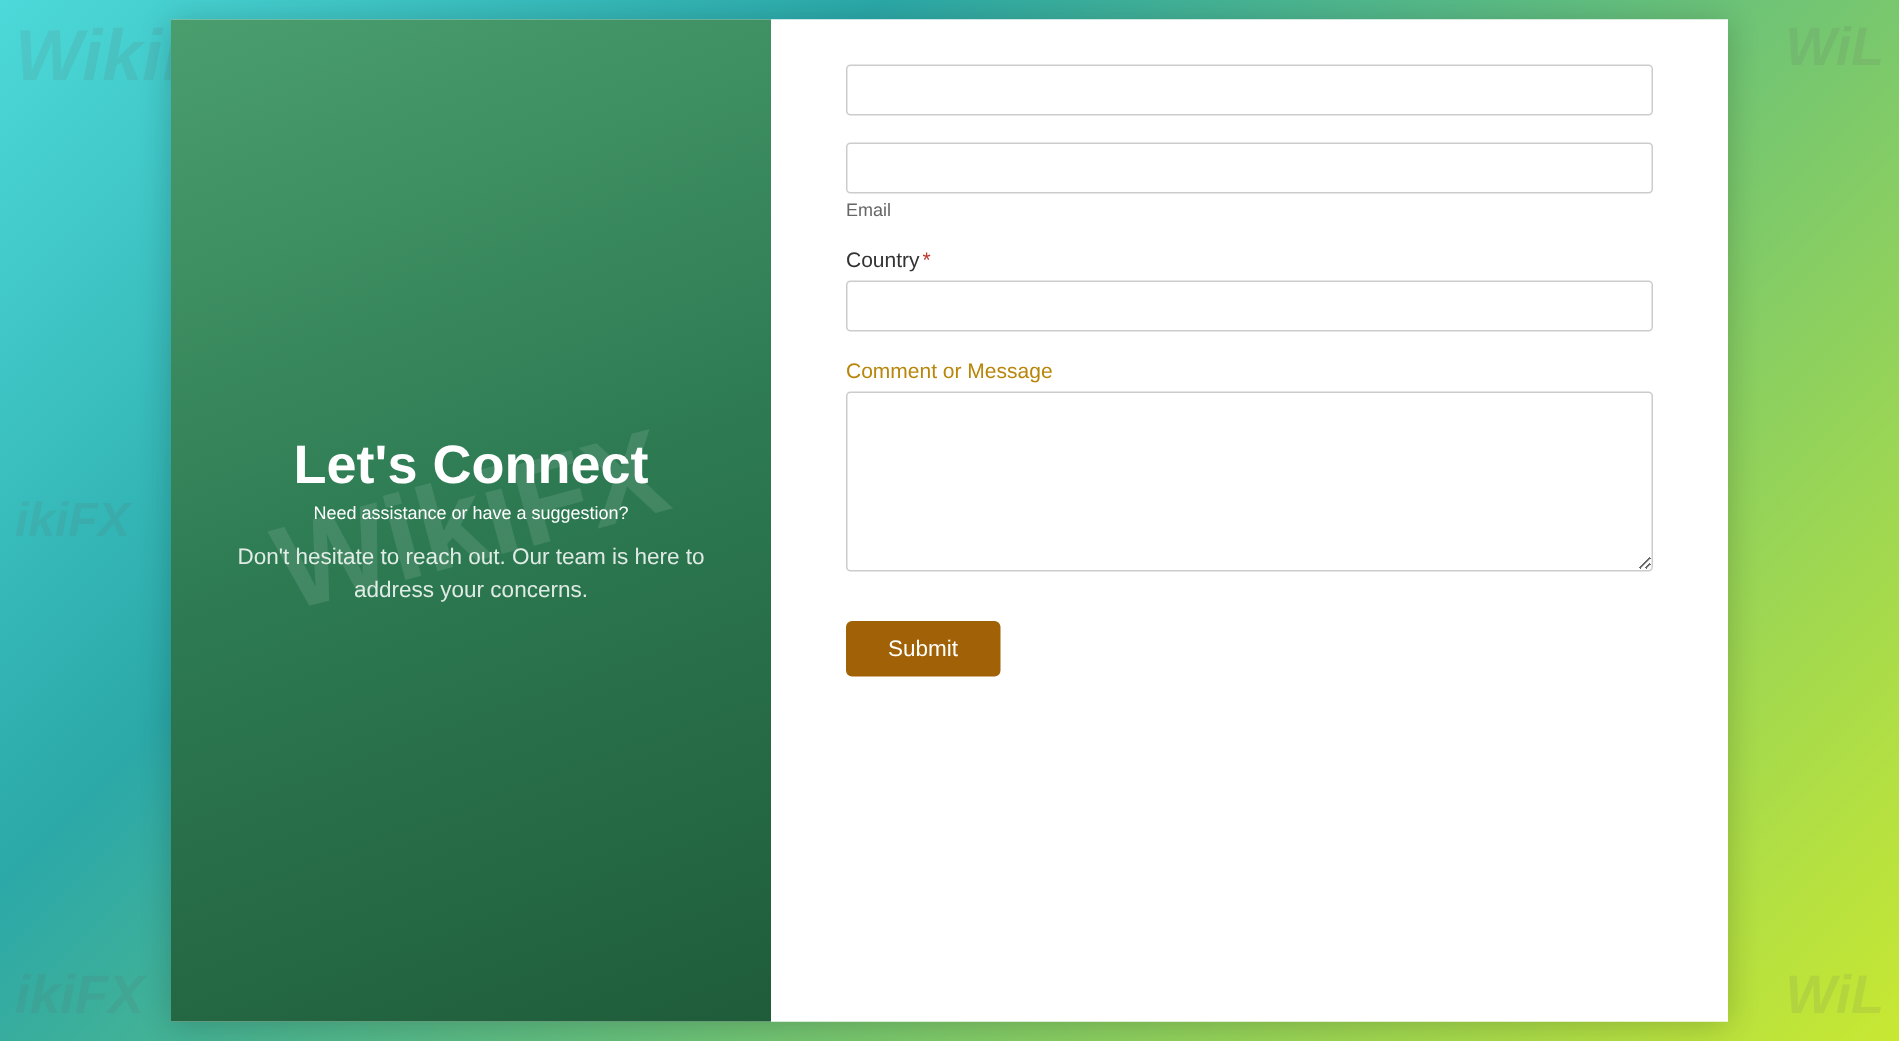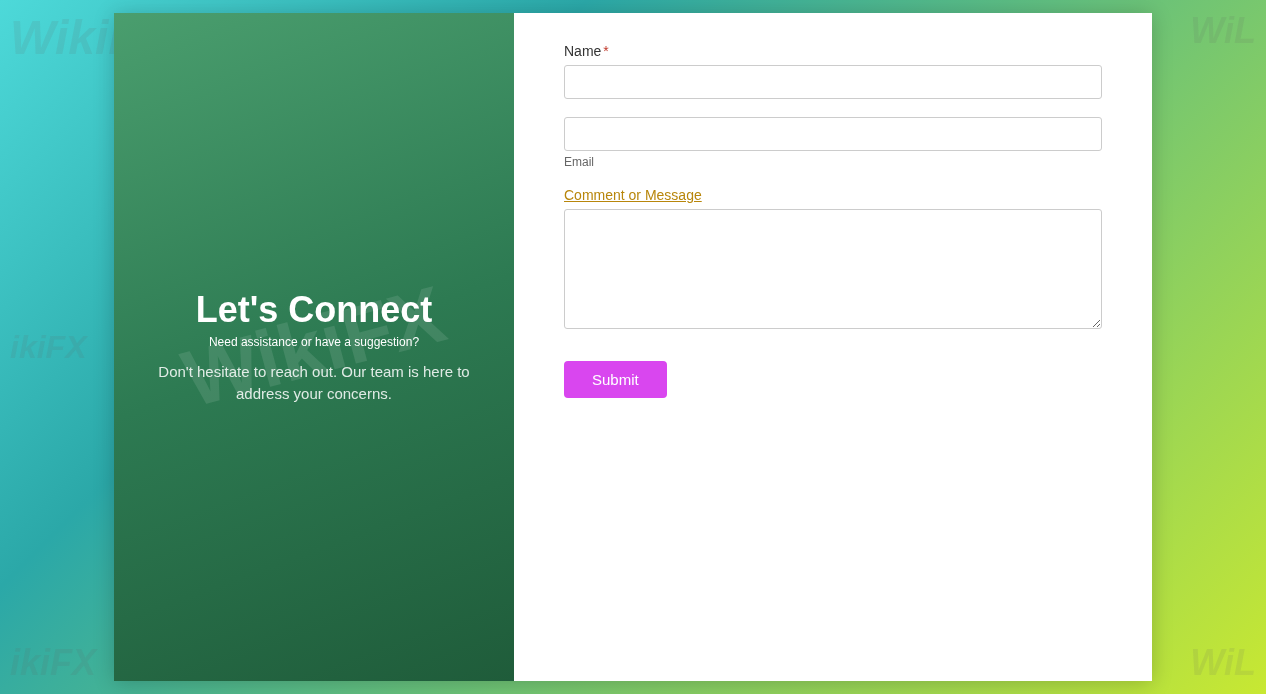--- a/index.html
+++ b/index.html
@@ -104,21 +104,20 @@
       margin-bottom: 6px;
     }
 
     .form-label .required {
       color: #c0392b;
       margin-left: 2px;
     }
 
     .form-label.gold-label {
       color: #b8860b;
-      text-decoration: underline;
     }
 
     input[type="text"],
     input[type="email"],
     input[type="tel"] {
       width: 100%;
       padding: 8px 10px;
       border: 1px solid #ccc;
       border-radius: 3px;
       font-size: 14px;
@@ -148,21 +147,21 @@
       border-radius: 3px;
       font-size: 14px;
       outline: none;
       resize: vertical;
       min-height: 120px;
       background: white;
       font-family: Arial, sans-serif;
     }
 
     .submit-btn {
-      background: #d946ef;
+      background: #a16207;
       color: white;
       border: none;
       padding: 10px 28px;
       font-size: 15px;
       border-radius: 4px;
       cursor: pointer;
       margin-top: 10px;
     }
 
     
@@ -201,39 +200,42 @@
     </div>
     <h1>Let's Connect</h1>
     <p class="subtitle">Need assistance or have a suggestion?</p>
     <p class="description">Don't hesitate to reach out. Our team is here to address your concerns.</p>
   </div>
 
   <div class="right-panel">
 
     
     <div class="form-group">
-      <label class="form-label">
-        <span>Name</span><span class="required">*</span>
-      </label>
       <input type="text" style="">
     </div>
 
     
     <div class="form-group">
       <div class="email-row">
         <div class="email-field-wrap">
           <input type="email" style="">
           <div class="field-hint">Email</div>
         </div>
       </div>
     </div>
 
     
 
     
+    <div class="form-group">
+      <label class="form-label">
+        <span>Country</span><span class="required">*</span>
+      </label>
+      <input type="text" style="">
+    </div>
 
     
     <div class="form-group">
       <label class="form-label gold-label">Comment or Message</label>
       <textarea style=""></textarea>
     </div>
 
     
     <button class="submit-btn">Submit</button>
 

